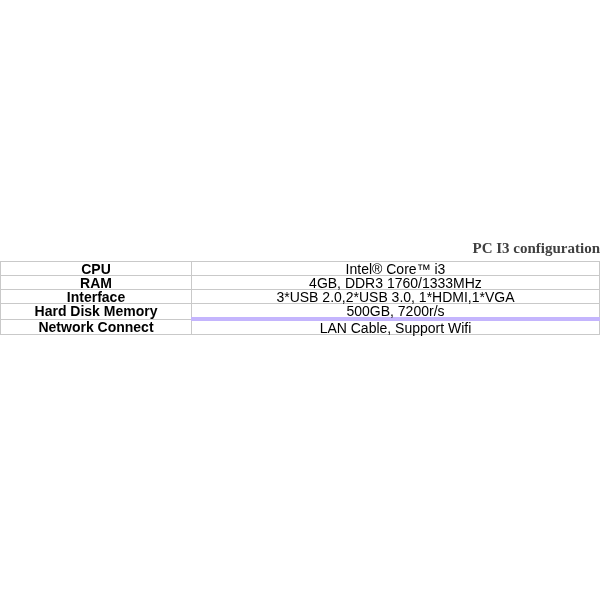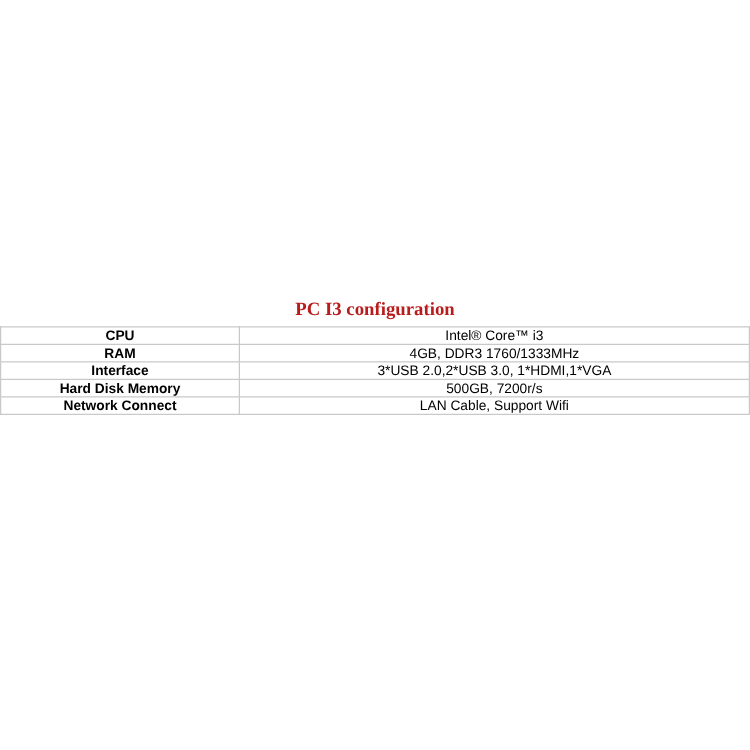--- a/index.html
+++ b/index.html
@@ -18,55 +18,55 @@
     width: 600px;
     height: 600px;
   }
   .spec-block {
     position: absolute;
     left: 0;
     top: 238px;
     width: 600px;
   }
   .spec-title {
-    text-align: center;
-    color: #b91c1c;
+    text-align: right;
+    color: #404040;
     font-size: 15px;
     font-weight: bold;
     font-family: "Liberation Serif", serif;
     line-height: 20px;
     padding-bottom: 3px;
   }
   table.spec-table {
     border-collapse: collapse;
     width: 600px;
     table-layout: fixed;
     font-family: "Liberation Sans", sans-serif;
   }
   table.spec-table td {
     border: 1px solid #c9c9c9;
     height: 13px;
     padding: 0 2px;
-    font-size: 11px;
+    font-size: 14px;
     line-height: 12px;
     vertical-align: middle;
     color: #000000;
   }
   td.label-cell {
     width: 186px;
     text-align: center;
     font-weight: bold;
   }
   td.value-cell {
     text-align: center;
     font-weight: normal;
   }
   
   tr.row-last td.value-cell {
-    border-top: 1px solid #c4b5fd;
+    border-top: 4px solid #c4b5fd;
   }
 </style>
 </head>
 <body>
 
 <div class="page">
 
   <div class="spec-block">
 
     <div class="spec-title">PC I3 configuration</div>

